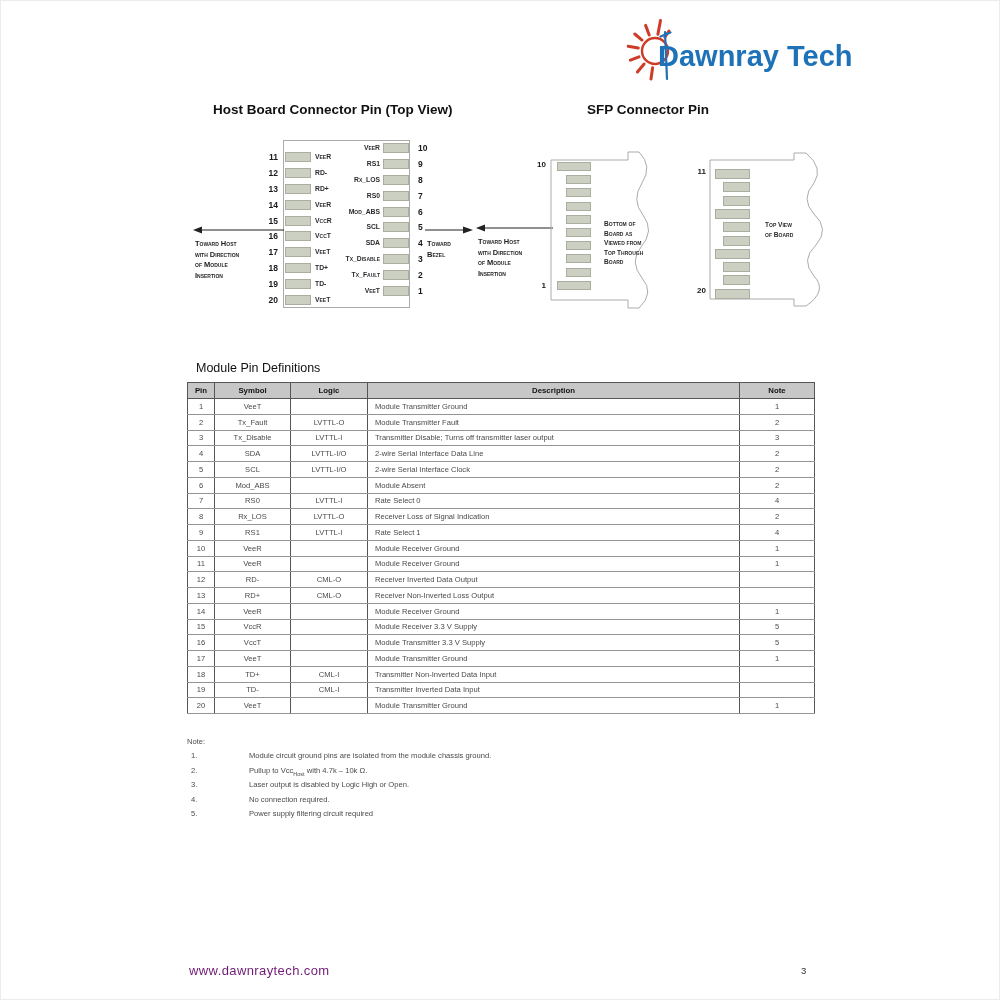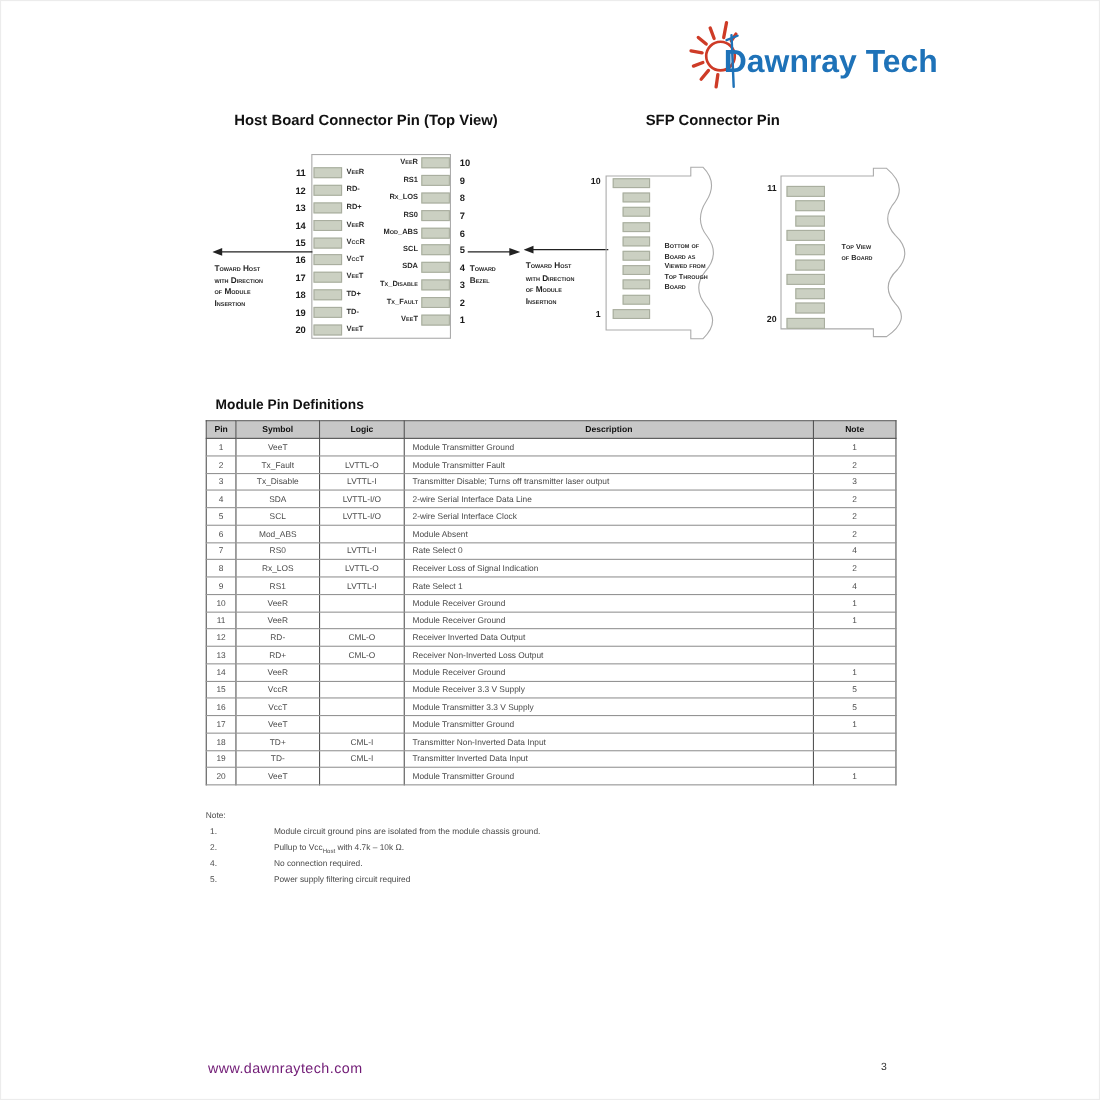--- a/index.html
+++ b/index.html
@@ -46,21 +46,21 @@
   
   .sfp-board{position:absolute;}
   #sfp-bottom-board{left:528px;top:142px;width:150px;height:175px;}
   #sfp-top-board{left:688px;top:142px;width:150px;height:175px;}
   .sfp-board svg{position:absolute;left:0;top:0;}
   .spad{position:absolute;background:var(--pad);border:1px solid var(--padb);}
   .snum{position:absolute;width:17px;font:bold 8px/10px "Liberation Sans",sans-serif;color:#1a1a1a;text-align:right;}
   .scap{position:absolute;font:bold small-caps 6.6px/9.5px "Liberation Sans",sans-serif;color:#2b2b2b;white-space:nowrap;}
 
   
-  #table-title{position:absolute;left:195px;top:360px;font-size:12.5px;font-weight:bold;color:#111;}
+  #table-title{position:absolute;left:195px;top:360px;font-size:12.5px;font-weight:normal;color:#111;}
   #pin-table{position:absolute;left:186px;top:381px;width:627px;border-collapse:collapse;table-layout:fixed;}
   #pin-table th{background:var(--hdrbg);border:1px solid #555;font:bold 7.8px "Liberation Sans",sans-serif;color:#111;height:16px;text-align:center;}
   #pin-table td{border-left:1px solid #555;border-right:1px solid #555;border-top:1px solid #949494;border-bottom:1px solid #949494;font:7.6px "Liberation Sans",sans-serif;color:#4a4a4a;height:15.75px;text-align:center;overflow:hidden;white-space:nowrap;}
   #pin-table{border:1px solid #555;}
   #pin-table td.c3{text-align:left;padding-left:7px;}
 
   
   #notes{position:absolute;left:186px;top:736px;width:640px;font-size:7.6px;color:#4a4a4a;}
   #notes-title{margin-bottom:3px;}
   .note-item{position:relative;height:14.5px;line-height:14.5px;white-space:nowrap;}
@@ -415,20 +415,21 @@
           <td class="c4">1</td>
         </tr>
       </tbody>
   </table>
 
   <div id="notes">
     <div id="notes-title">Note:</div>
     <div id="notes-list">
         <div class="note-item"><span class="note-num">1.</span><span class="note-text">Module circuit ground pins are isolated from the module chassis ground.</span></div>
         <div class="note-item"><span class="note-num">2.</span><span class="note-text">Pullup to Vcc<sub>Host</sub> with 4.7k – 10k Ω.</span></div>
+        <div class="note-item"><span class="note-num">3.</span><span class="note-text">Laser output is disabled by Logic High or Open.</span></div>
         <div class="note-item"><span class="note-num">4.</span><span class="note-text">No connection required.</span></div>
         <div class="note-item"><span class="note-num">5.</span><span class="note-text">Power supply filtering circuit required</span></div>
       </div>
   </div>
 
   <div id="footer-url">www.dawnraytech.com</div>
   <div id="footer-page">3</div>
 
 </div>
 

